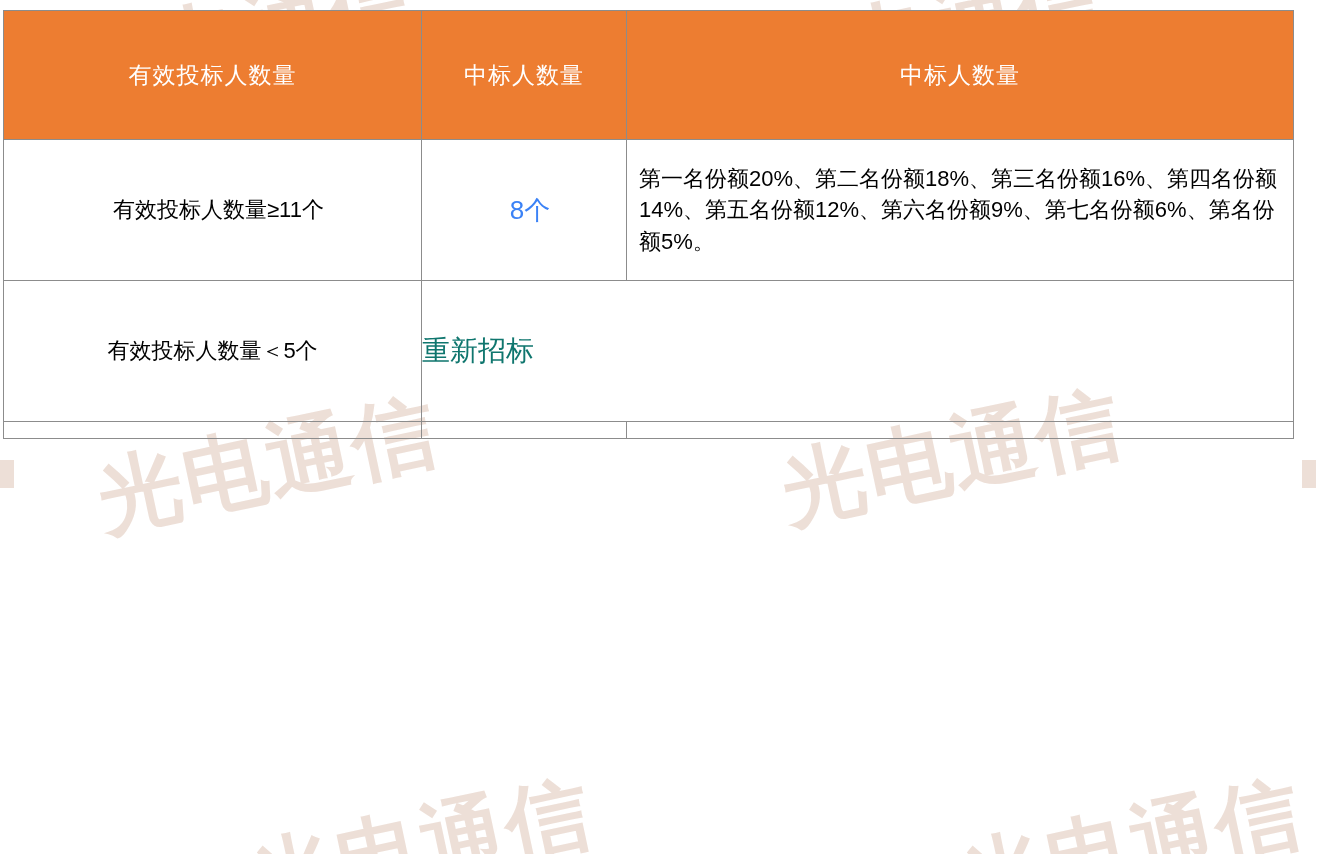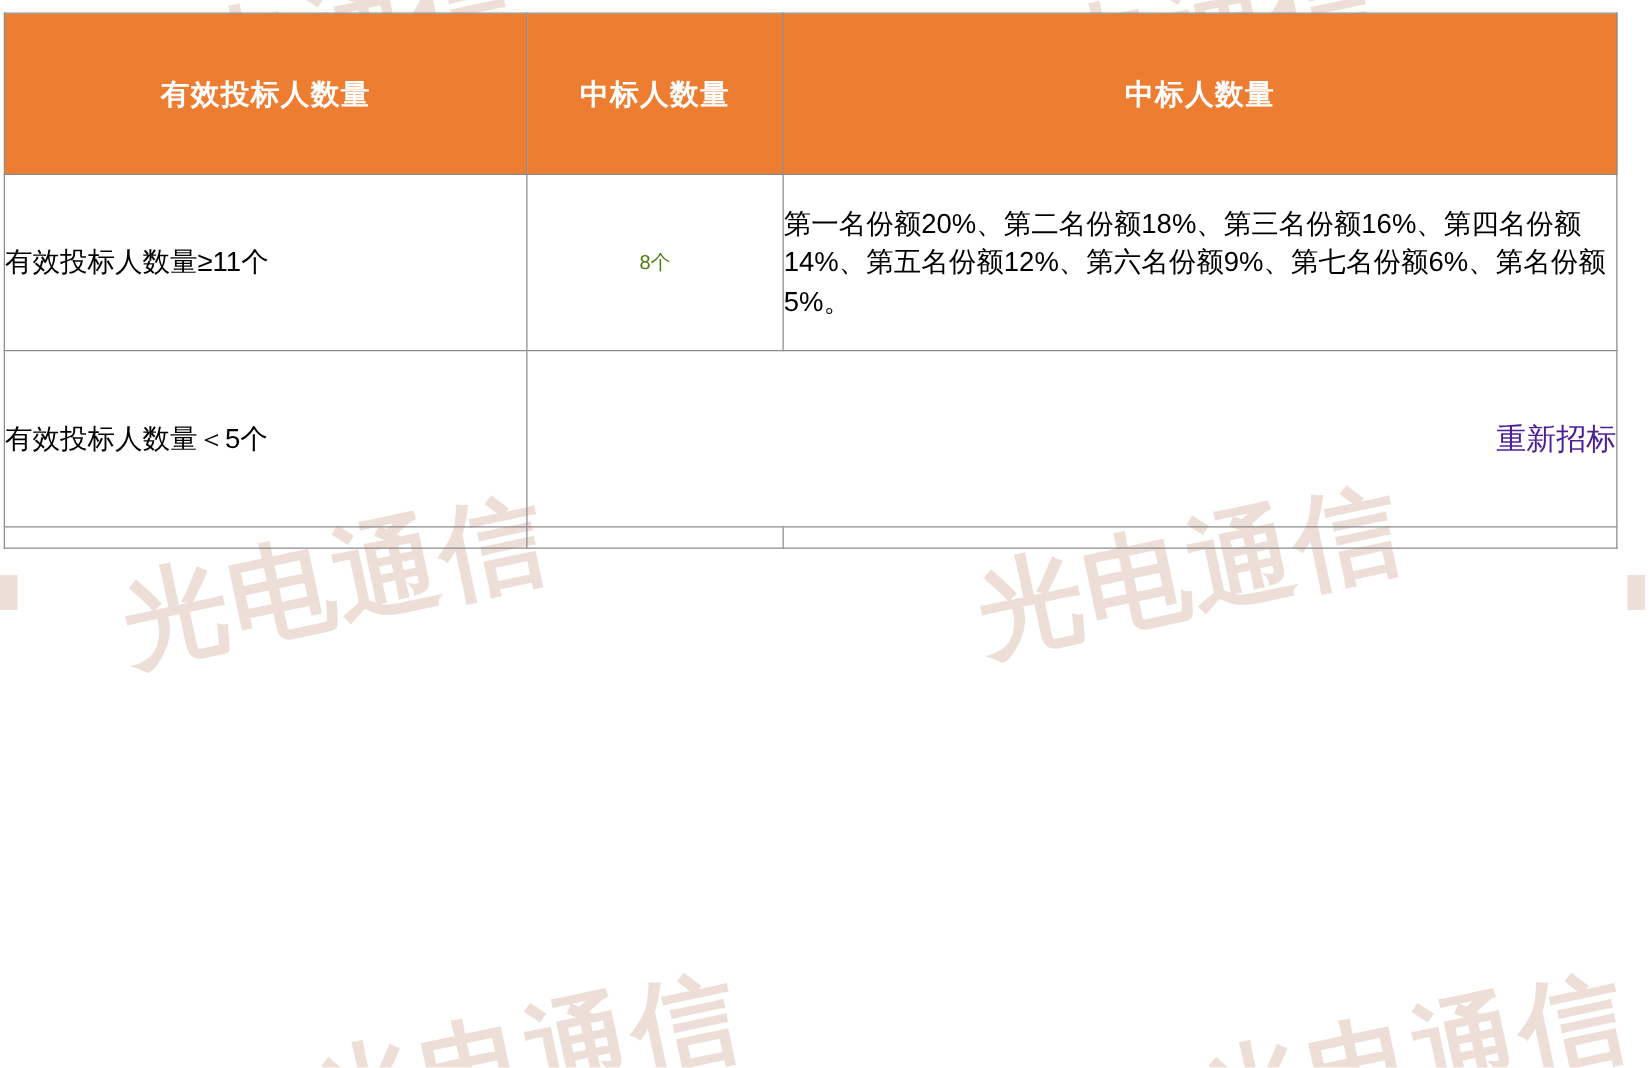--- a/index.html
+++ b/index.html
@@ -64,56 +64,57 @@
   table.bid-table td,
   table.bid-table th {
     border: 1px solid #8c8c8c;
     padding: 0;
     vertical-align: middle;
   }
   thead th {
     background: #ED7D31;
     color: #ffffff;
     font-size: 23px;
-    font-weight: 700;
+    font-weight: 400;
     text-align: center;
     height: 128px;
     letter-spacing: 1px;
   }
   col.c1 { width: 418px; }
   col.c2 { width: 205px; }
   col.c3 { width: 667px; }
 
   td.cell-cond {
+    text-align: center;
     font-size: 22px;
     color: #000;
     padding: 6px 8px;
     line-height: 1.45;
     margin-top: 47px;
   }
   td.cell-count {
     text-align: center;
-    font-size: 16px;
-    color: #4d7c0f;
+    font-size: 26px;
+    color: #3b82f6;
     padding: 6px 8px;
   }
   td.cell-share {
     text-align: left;
     font-size: 22px;
     color: #000;
     padding: 8px 10px 8px 8px;
     line-height: 1.42;
   }
   td.cell-merged {
-    text-align: right;
-    font-size: 24px;
-    color: #4c1d95;
+    text-align: left;
+    font-size: 28px;
+    color: #0f766e;
     padding: 8px;
   }
-  tr.row-1 td { height: 140px; }
+  tr.row-1 td { height: 140px; padding-left: 12px; }
   tr.row-2 td { height: 140px; }
   tr.row-3 td { height: 140px; }
   tr.row-4 td { height: 140px; }
   tr.row-5 td { height: 140px; }
   tr.row-partial td { height: 16px; }
 </style>
 </head>
 <body>
 
 <div class="wm-layer">

